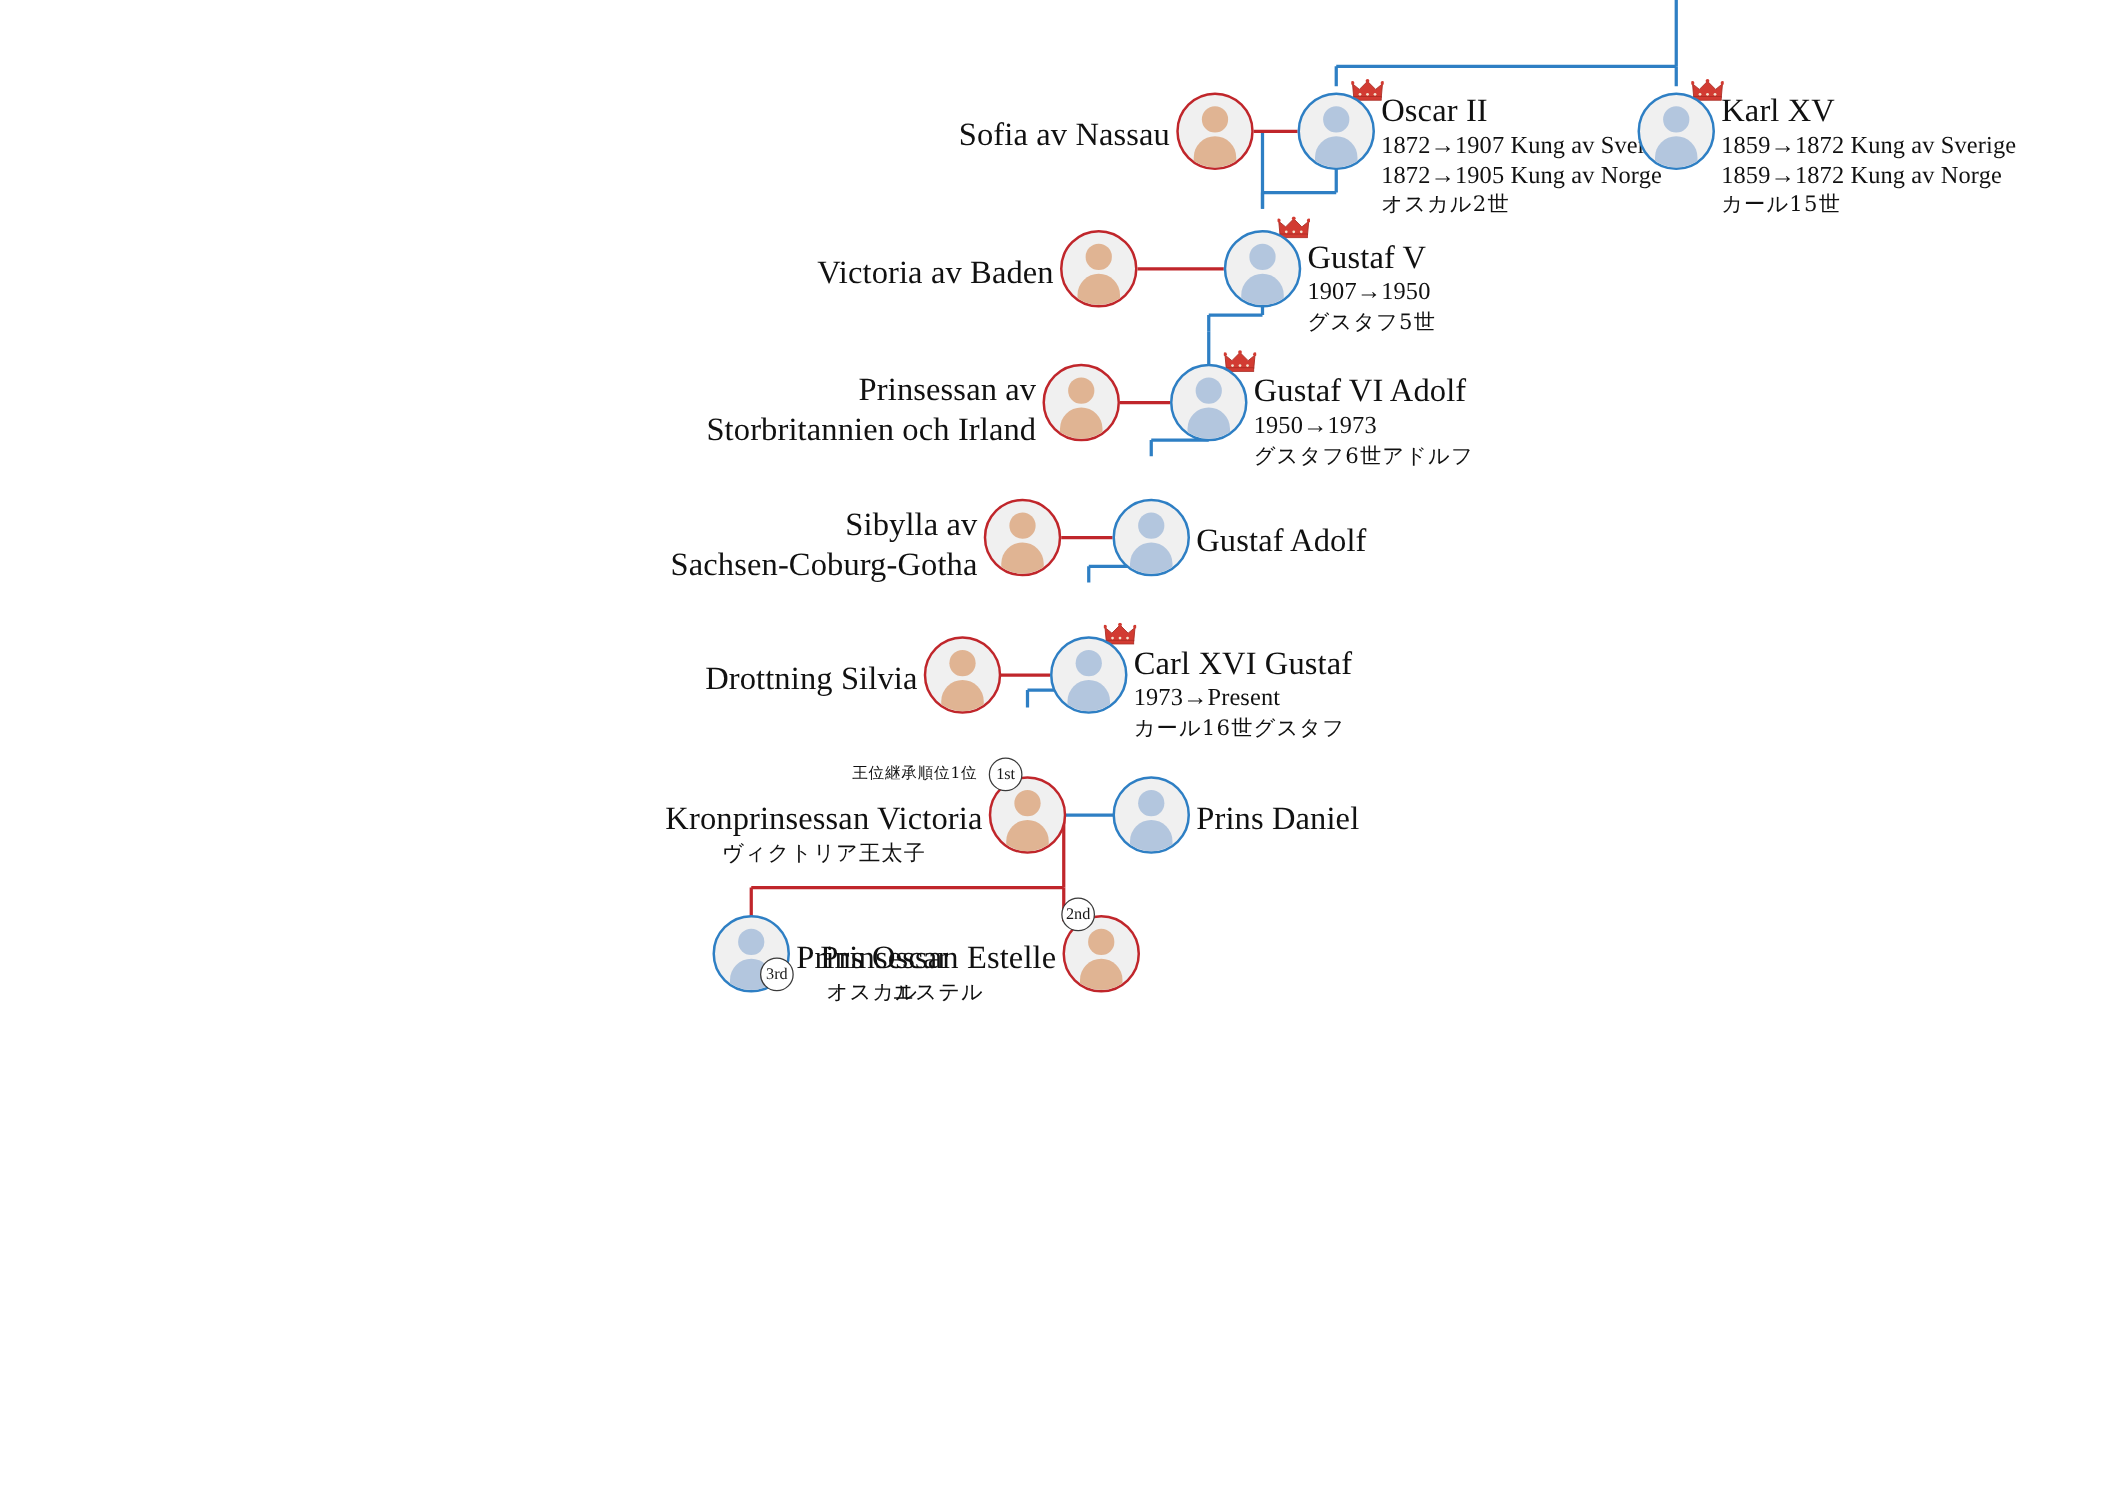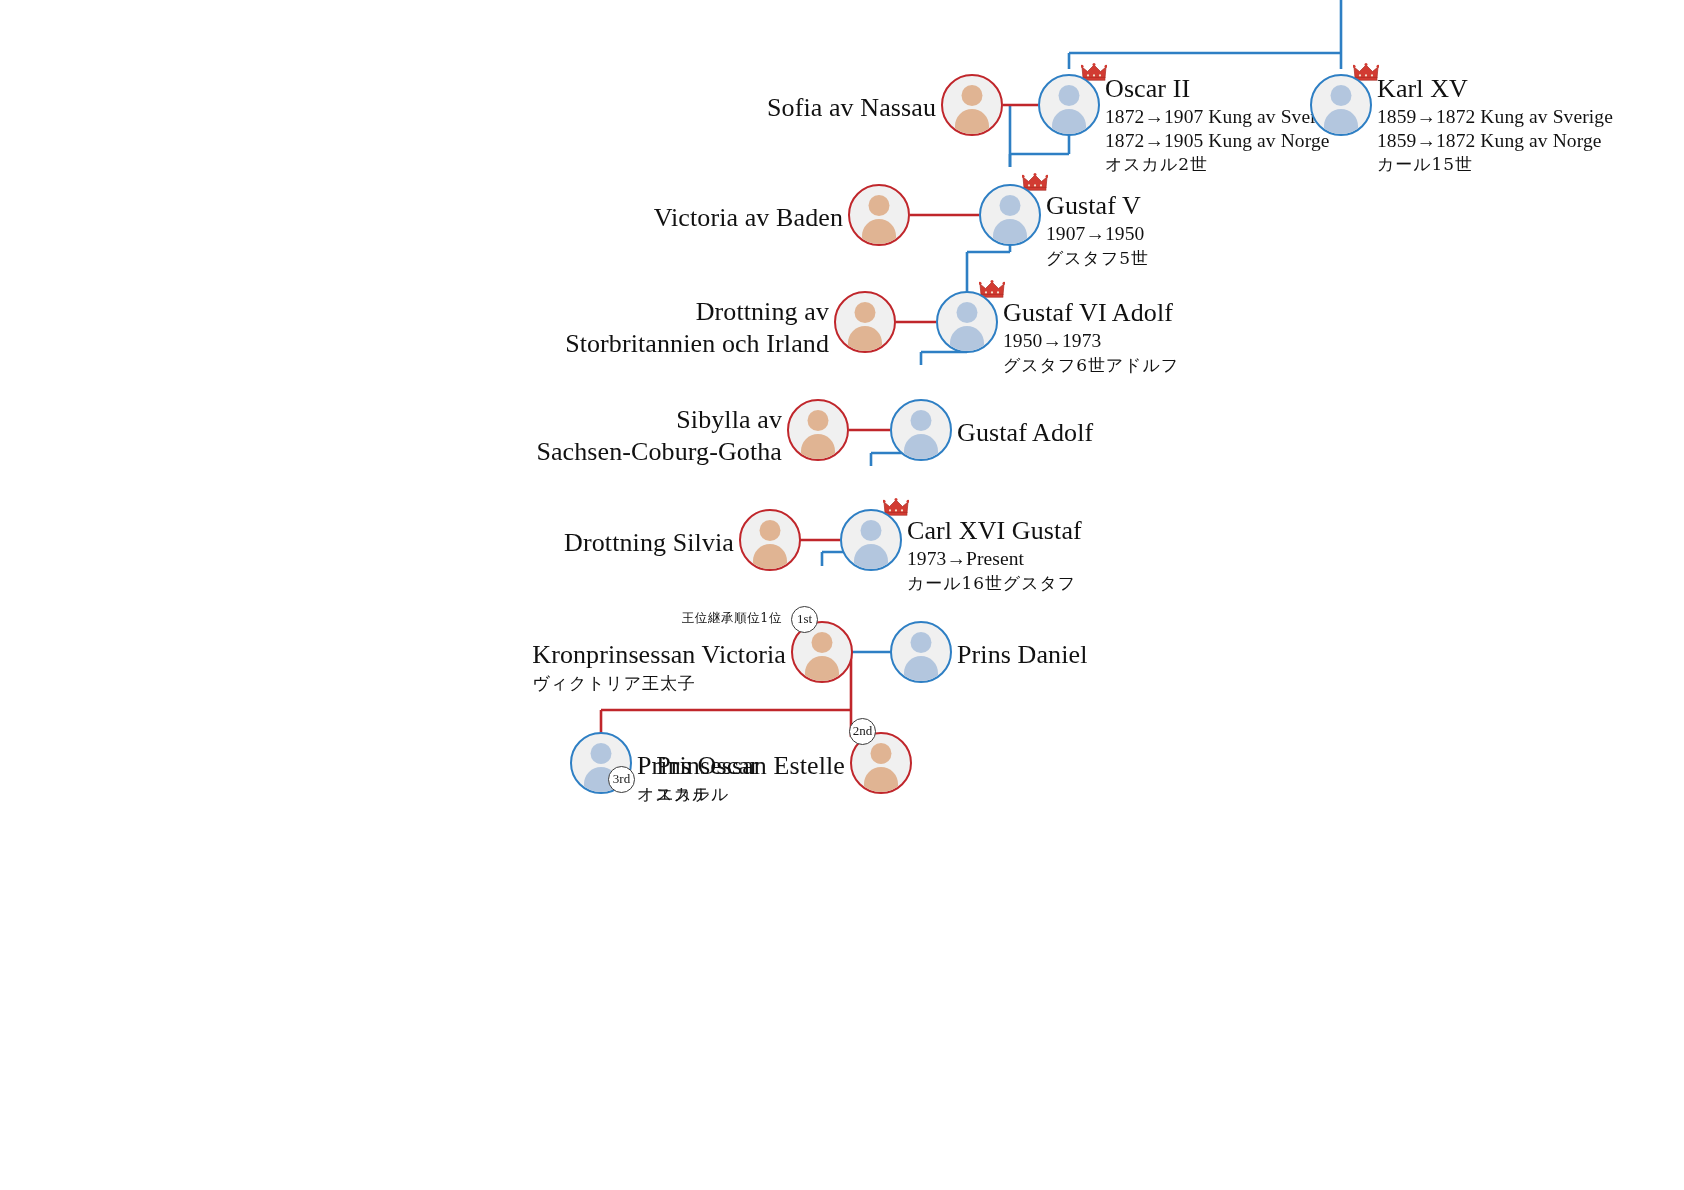--- a/index.html
+++ b/index.html
@@ -109,21 +109,21 @@
     right: 36px;
     top: -13px;
     text-align: right;
   }
   .label.left.two {
     top: -26px;
   }
   .label.left .jp, .label.right .jp { }
 
   
-  .jp-under-center { text-align: left; }
+  .jp-under-center { text-align: center; }
 
   
   .badge {
     position: absolute;
     width: 25px;
     height: 25px;
     border-radius: 50%;
     background: #ffffff;
     border: 1.3px solid #3a3a3a;
     font-size: 13px;
@@ -302,21 +302,21 @@
       <div class="jp">グスタフ5世</div>
     </div>
   </div>
 
   <div class="node" style="left:865px; top:322px;">
     <div class="avatar female">
       <div class="head"></div>
       <div class="body"></div>
     </div>
     <div class="label left two">
-      <div class="name">Drottning av</div>
+      <div class="name">Prinsessan av</div>
       <div class="name">Storbritannien och Irland</div>
     </div>
   </div>
 
   <div class="node" style="left:967px; top:322px;">
     <svg class="crown" viewBox="0 0 26 18">
       <path d="M2 15 L1 4 L6.5 8.5 L13 2 L19.5 8.5 L25 4 L24 15 Z" fill="#d23b32" stroke="#a82b23" stroke-width="0.7"></path>
       <rect x="2" y="14.2" width="22" height="3" fill="#d23b32" stroke="#a82b23" stroke-width="0.6"></rect>
       <circle cx="1" cy="3.3" r="1.5" fill="#d23b32"></circle>
       <circle cx="25" cy="3.3" r="1.5" fill="#d23b32"></circle>

